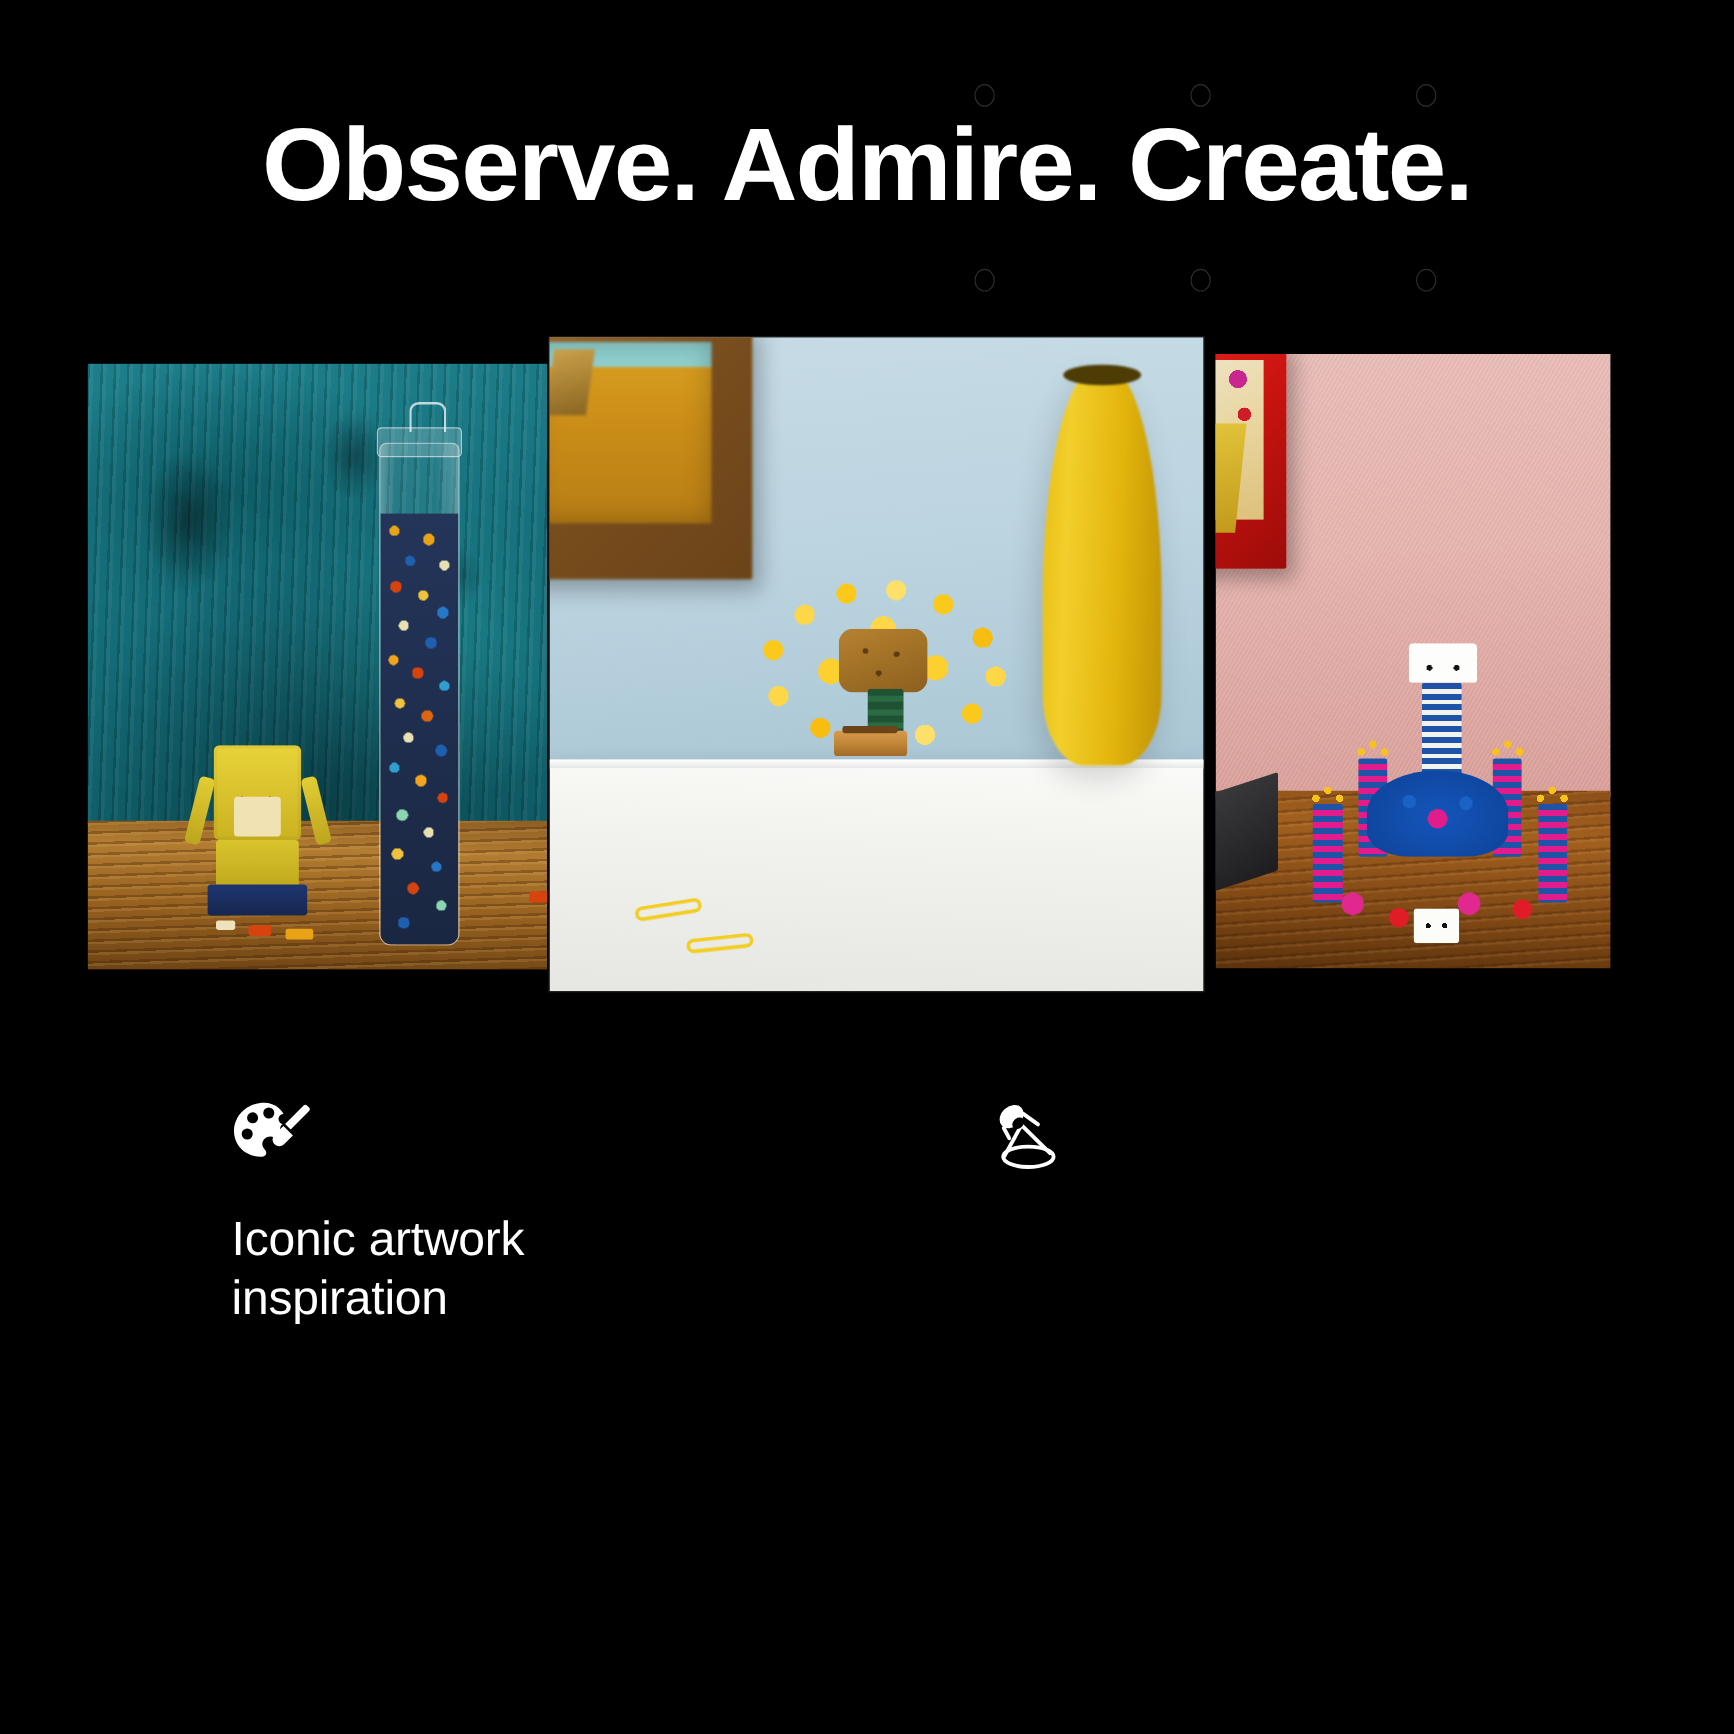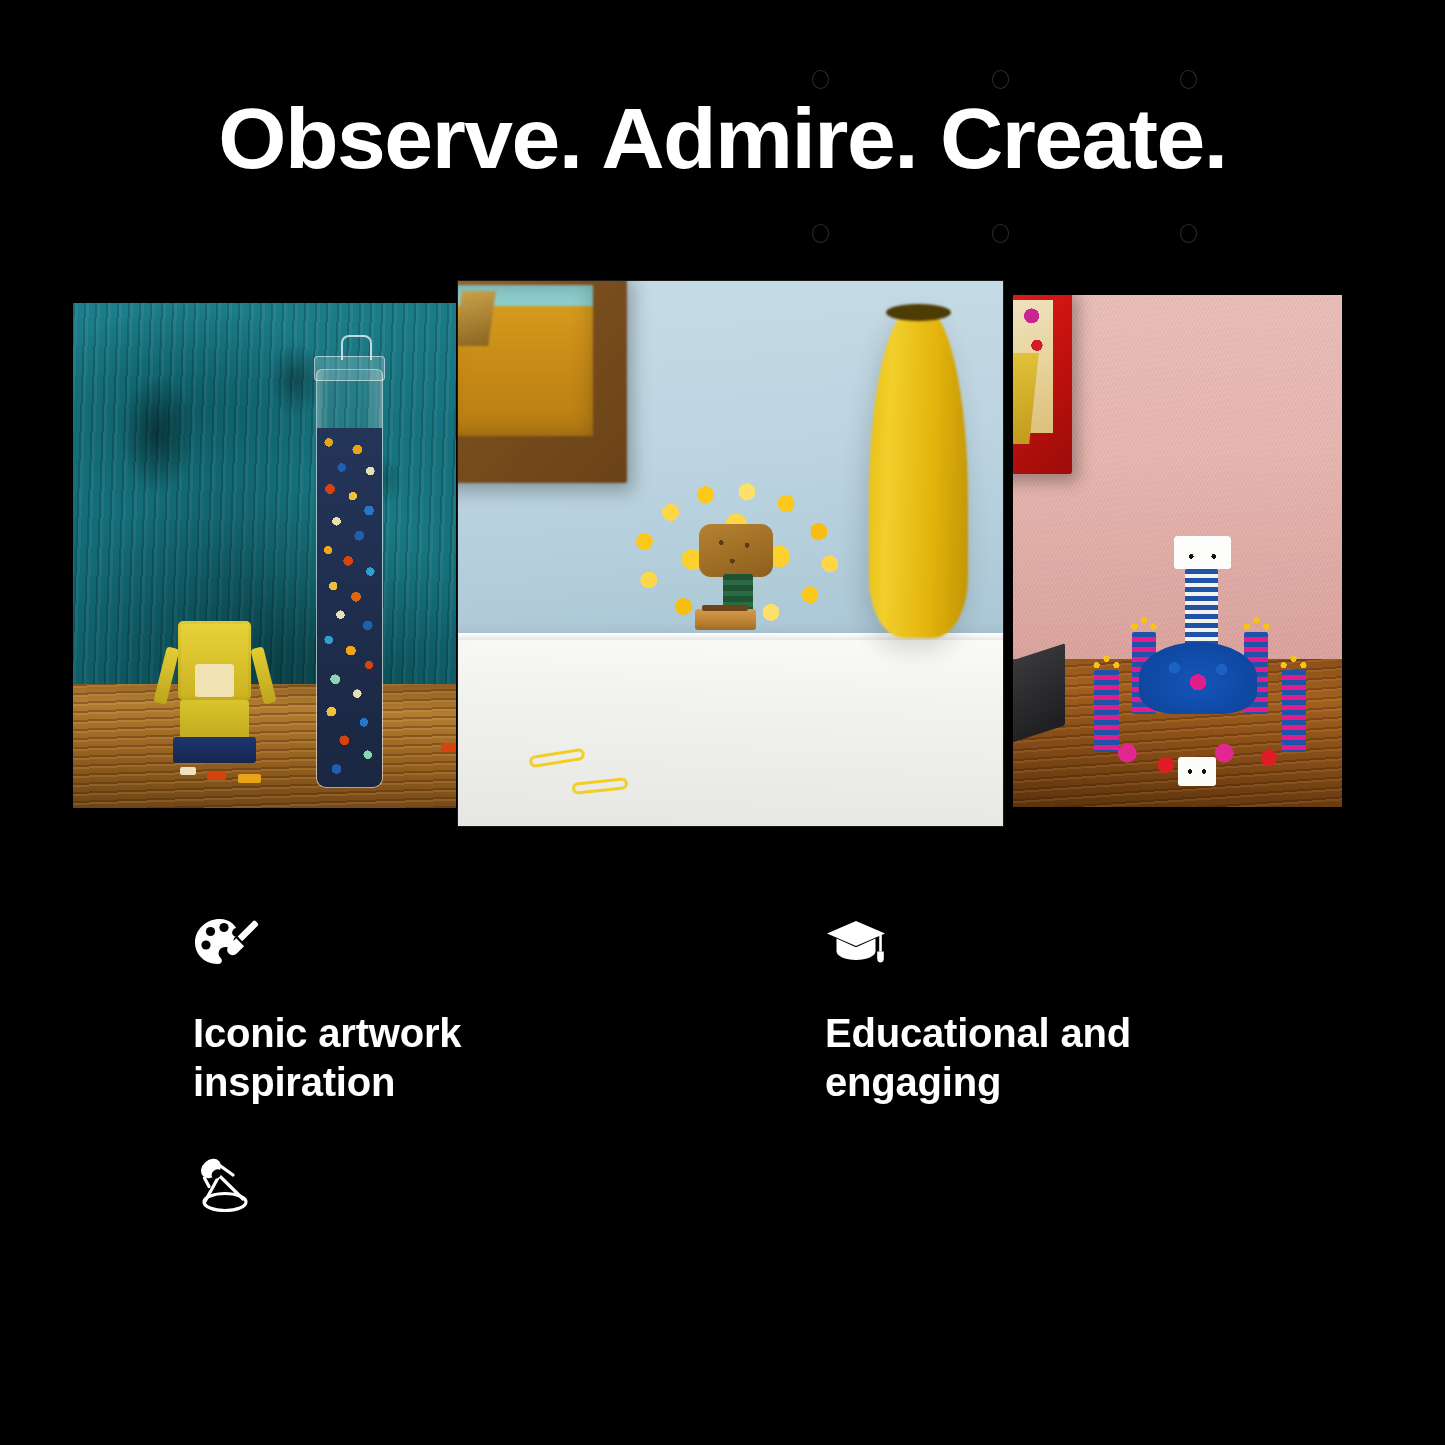--- a/index.html
+++ b/index.html
@@ -372,21 +372,21 @@
     grid-template-columns:632px 558px;
     grid-template-rows:238px auto;
   }
   .feature{ position:relative; }
   .feat-icon{ display:block; width:66px; height:62px; }
   .feat-icon svg{ display:block; width:100%; height:100%; }
   .feat-label{
     margin-top:30px;
     color:#ffffff;
     font-size:40px;
-    font-weight:bold;
+    font-weight:normal;
     line-height:1.22;
     letter-spacing:-.2px;
     max-width:480px;
     white-space:pre-line;
   }
 </style>
 </head>
 <body>
 
 <div id="stage">
@@ -490,32 +490,20 @@
           <circle cx="13" cy="28" r="4.6" fill="#000"></circle>
           <path fill="#ffffff" d="M62.8 4.2c-.8-.8-2-.8-2.8 0L44.6 19.6l4.6 4.6L64.6 8.8c.8-.8.8-2 0-2.8l-1.8-1.8z"></path>
           <path fill="#ffffff" d="M43.2 21.3l-7.4 7.4c-2.2 2.2-2.2 5.7 0 7.9 2.2 2.2 5.7 2.2 7.9 0l7.4-7.4-7.9-7.9z"></path>
         </svg>
       </span>
       <div class="feat-label">Iconic artwork
 inspiration</div>
     </div>
 
 
-    <div class="feature">
-      <span class="feat-icon">
-        <svg viewBox="0 0 66 62" xmlns="http://www.w3.org/2000/svg">
-          <path fill="#ffffff" d="M31 4L2 16.5l29 12.5 29-12.5L31 4z"></path>
-          <path fill="#ffffff" d="M11.5 21.5v12.8c0 4.8 8.7 8.7 19.5 8.7s19.5-3.9 19.5-8.7V21.5L31 30.3 11.5 21.5z"></path>
-          <rect x="54.2" y="17.6" width="2.6" height="17" fill="#ffffff"></rect>
-          <path fill="#ffffff" d="M52.2 34.6h6.6v7.2c0 2.3-1.5 3.8-3.3 3.8s-3.3-1.5-3.3-3.8v-7.2z"></path>
-        </svg>
-      </span>
-      <div class="feat-label">Educational and
-engaging</div>
-    </div>
 
     <div class="feature">
       <span class="feat-icon">
         <svg viewBox="0 0 66 62" xmlns="http://www.w3.org/2000/svg">
           <g stroke="#ffffff" stroke-width="3.2" fill="none" stroke-linecap="round">
             <ellipse cx="32" cy="47" rx="21" ry="8.5"></ellipse>
             <path d="M18 12.5 L50 44"></path>
             <path d="M26 21 L12 46.5"></path>
             <path d="M27.5 11 L40 20"></path>
             <path d="M11.5 23 L16 31.5"></path>

